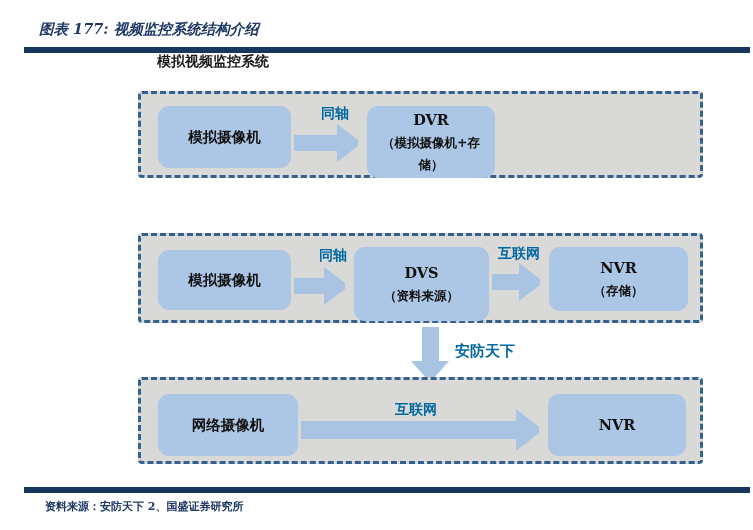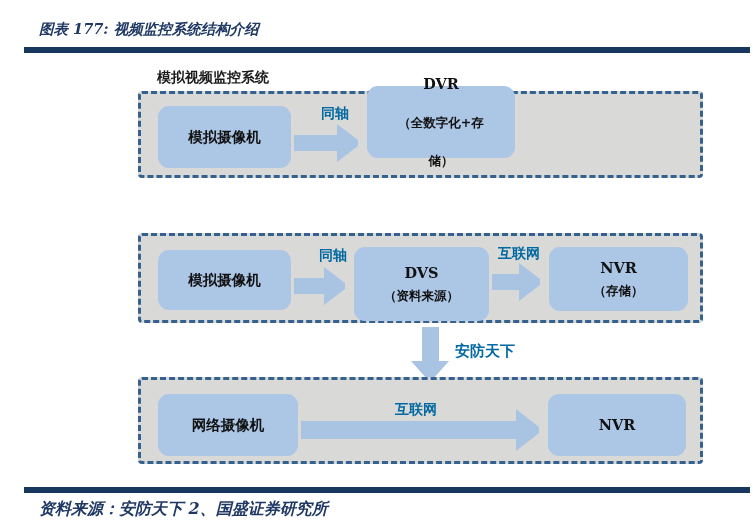--- a/index.html
+++ b/index.html
@@ -26,22 +26,22 @@
     color:var(--title-text);
     white-space:nowrap;
   }
   .rule{
     left:18px;width:735px;height:3px;
     background:var(--accent-navy);
   }
   .rule-top{top:41px;}
   .rule-bottom{top:481px;}
   .source-note{
-    left:30px;top:490px;
-    font-size:16px;font-style:italic;font-weight:bold;
+    left:36px;top:490px;
+    font-size:11px;font-weight:bold;
     color:var(--title-text);
     white-space:nowrap;
   }
   .section-label{
     font-size:14px;font-weight:bold;color:#1a1a1a;
     white-space:nowrap;
   }
   .container{
     background:var(--container-bg);
     border:3px dashed var(--container-border);
@@ -87,37 +87,37 @@
   }
 </style>
 </head>
 <body>
 
 <div class="page">
 
   <div class="abs figure-title">图表 177:  视频监控系统结构介绍</div>
   <div class="abs rule rule-top"></div>
 
-  <div class="abs section-label" style="left:148px;top:60px;">模拟视频监控系统</div>
+  <div class="abs section-label" style="left:148px;top:44px;">模拟视频监控系统</div>
 
   <div class="abs container" style="left:132px;top:85px;width:565px;height:87px;"></div>
 
   <div class="abs node" style="left:152px;top:100px;width:133px;height:62px;">
     <div class="node-title">模拟摄像机</div>
   </div>
 
   <div class="abs link-label" style="left:296px;top:96px;width:66px;">同轴</div>
   <div class="abs arrow-right" style="left:285px;top:115px;width:76px;">
     <div class="shaft"></div>
     <div class="head"></div>
   </div>
 
-  <div class="abs node" style="left:361px;top:80px;width:148px;height:72px;gap:16px;">
+  <div class="abs node" style="left:361px;top:100px;width:128px;height:72px;">
     <div class="node-title">DVR</div>
-    <div class="node-sub">（全数字化+存</div>
+    <div class="node-sub">（模拟摄像机+存</div>
     <div class="node-sub">储）</div>
   </div>
 
 
   <div class="abs container" style="left:132px;top:227px;width:565px;height:90px;"></div>
 
   <div class="abs node" style="left:152px;top:244px;width:133px;height:60px;">
     <div class="node-title">模拟摄像机</div>
   </div>
 

